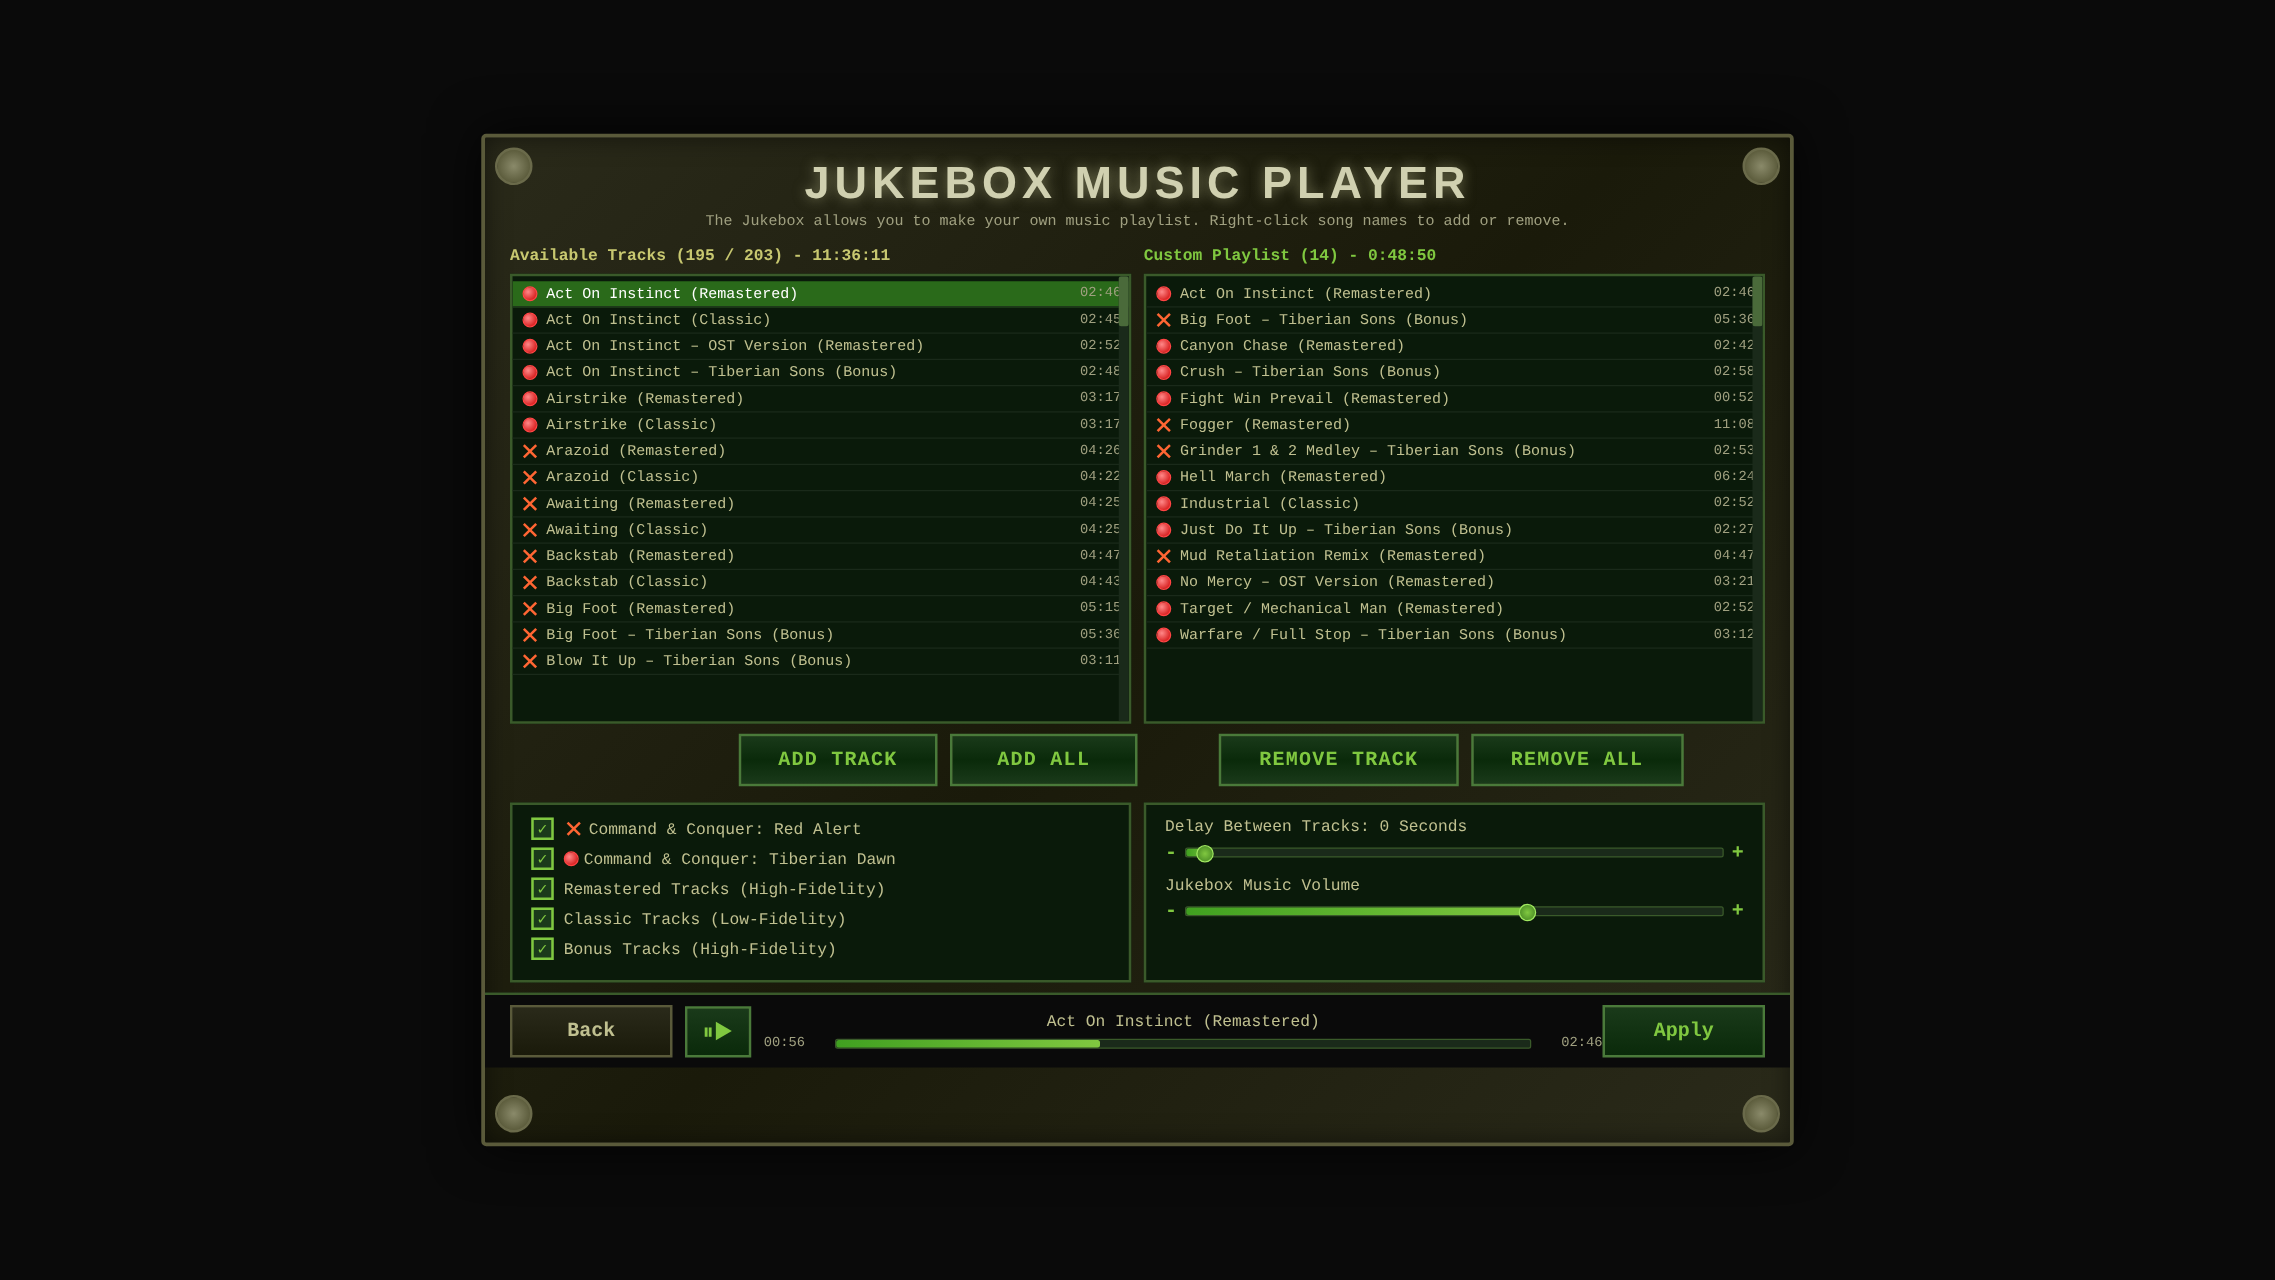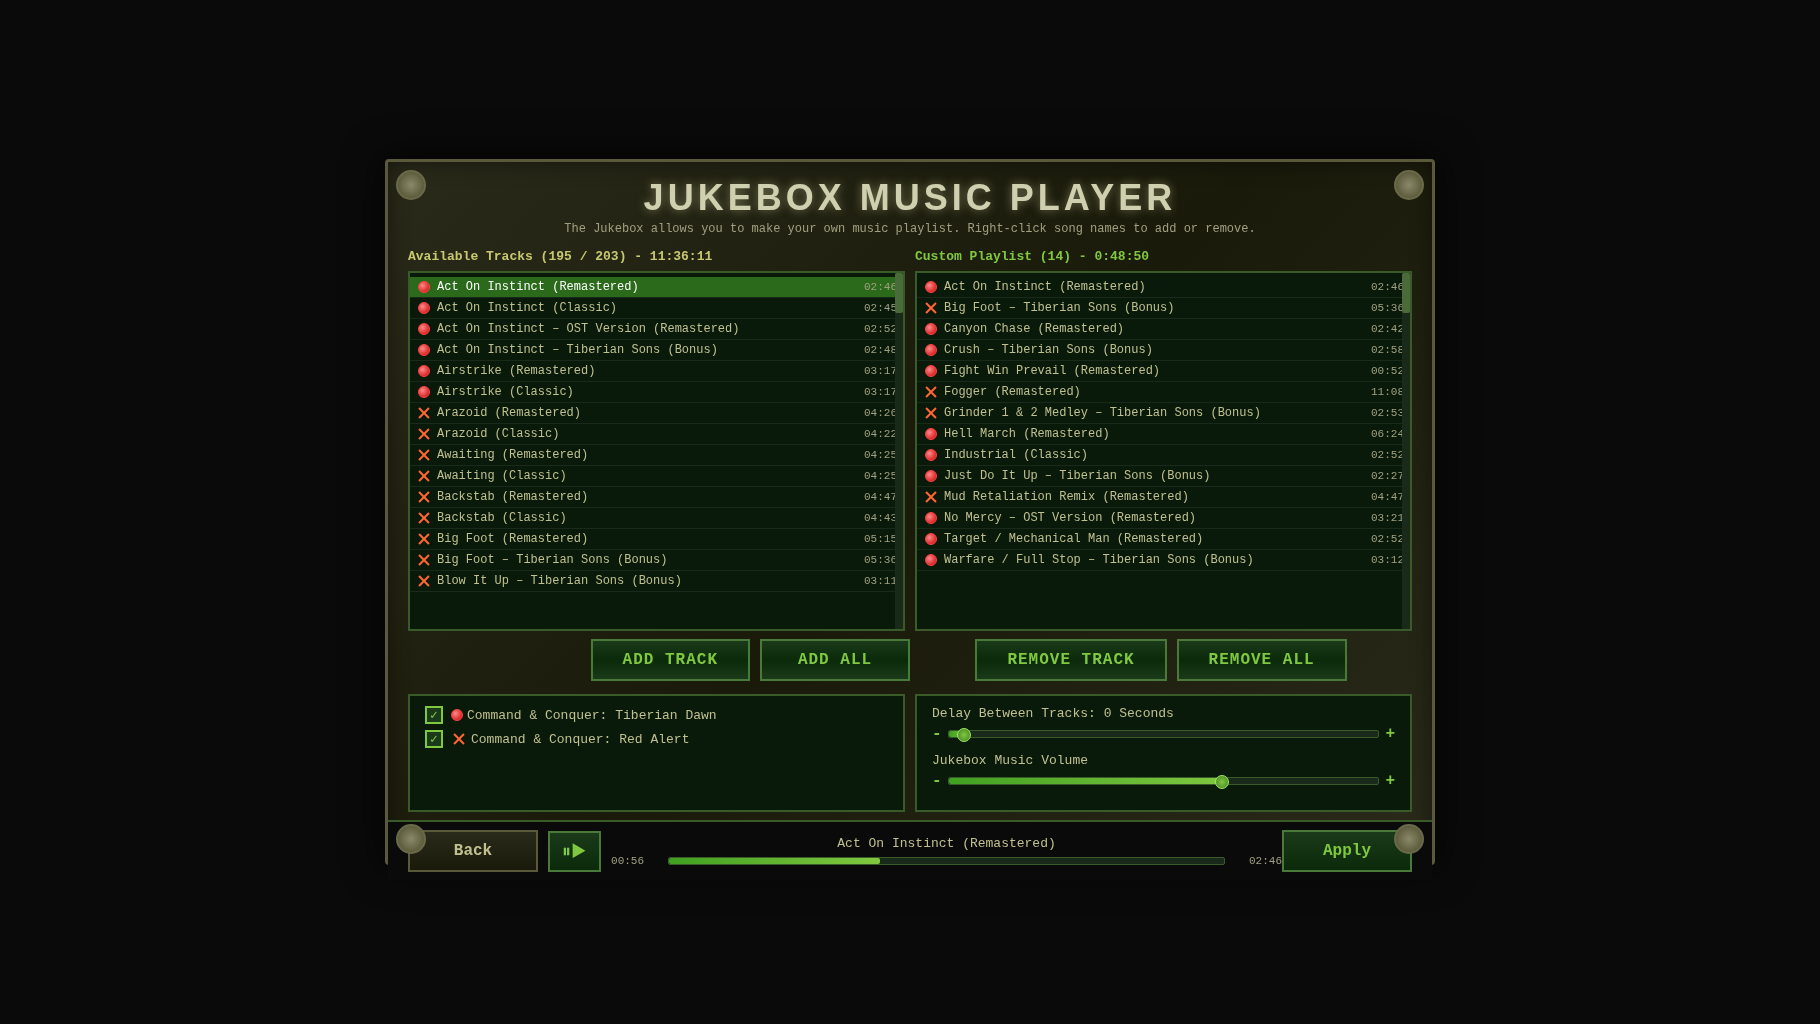--- a/index.html
+++ b/index.html
@@ -9,21 +9,21 @@
       background: #0a0a0a;
       font-family: 'Courier New', monospace;
       overflow: hidden;
       display: flex;
       align-items: center;
       justify-content: center;
     }
 
     .outer-frame {
       width: 1050px;
-      height: 706px;
+      height: 810px;
       background: linear-gradient(135deg, #2a2a1a 0%, #1a1a0a 50%, #2a2a1a 100%);
       border: 3px solid #5a5a3a;
       border-radius: 4px;
       position: relative;
       box-shadow: 0 0 40px rgba(0,0,0,0.8), inset 0 0 20px rgba(0,0,0,0.5);
     }
 
     .corner-bolt {
       position: absolute;
       width: 30px;
@@ -653,27 +653,41 @@
       <button class="game-btn">Remove Track</button>
       <button class="game-btn" style="margin-left:10px;">Remove All</button>
     </div>
   </div>
 
   <div class="bottom-panel">
     <div class="options-left">
       <div id="sources-list">
           <div class="checkbox-item">
       <div class="checkbox-icon checked"></div>
+      <span class="bonus-icon"></span>
+      <span style="margin-left:4px;">Command &amp; Conquer: Red Alert</span>
+    </div>
+          <div class="checkbox-item">
+      <div class="checkbox-icon checked"></div>
       <span class="orb-red" style="display:inline-block;"></span>
       <span style="margin-left:4px;">Command &amp; Conquer: Tiberian Dawn</span>
     </div>
+        </div>
+      <div style="margin-top: 6px;" id="filters-list">
           <div class="checkbox-item">
       <div class="checkbox-icon checked"></div>
-      <span class="bonus-icon"></span>
-      <span style="margin-left:4px;">Command &amp; Conquer: Red Alert</span>
+      <span>Remastered Tracks (High-Fidelity)</span>
+    </div>
+          <div class="checkbox-item">
+      <div class="checkbox-icon checked"></div>
+      <span>Classic Tracks (Low-Fidelity)</span>
+    </div>
+          <div class="checkbox-item">
+      <div class="checkbox-icon checked"></div>
+      <span>Bonus Tracks (High-Fidelity)</span>
     </div>
         </div>
     </div>
     <div class="options-right">
       <div class="slider-row">
         <div class="slider-label">Delay Between Tracks: 0 Seconds</div>
         <div class="slider-control">
           <span class="slider-minus">-</span>
           <div class="slider-track">
             <div class="slider-fill" style="width: 5%;"></div>

